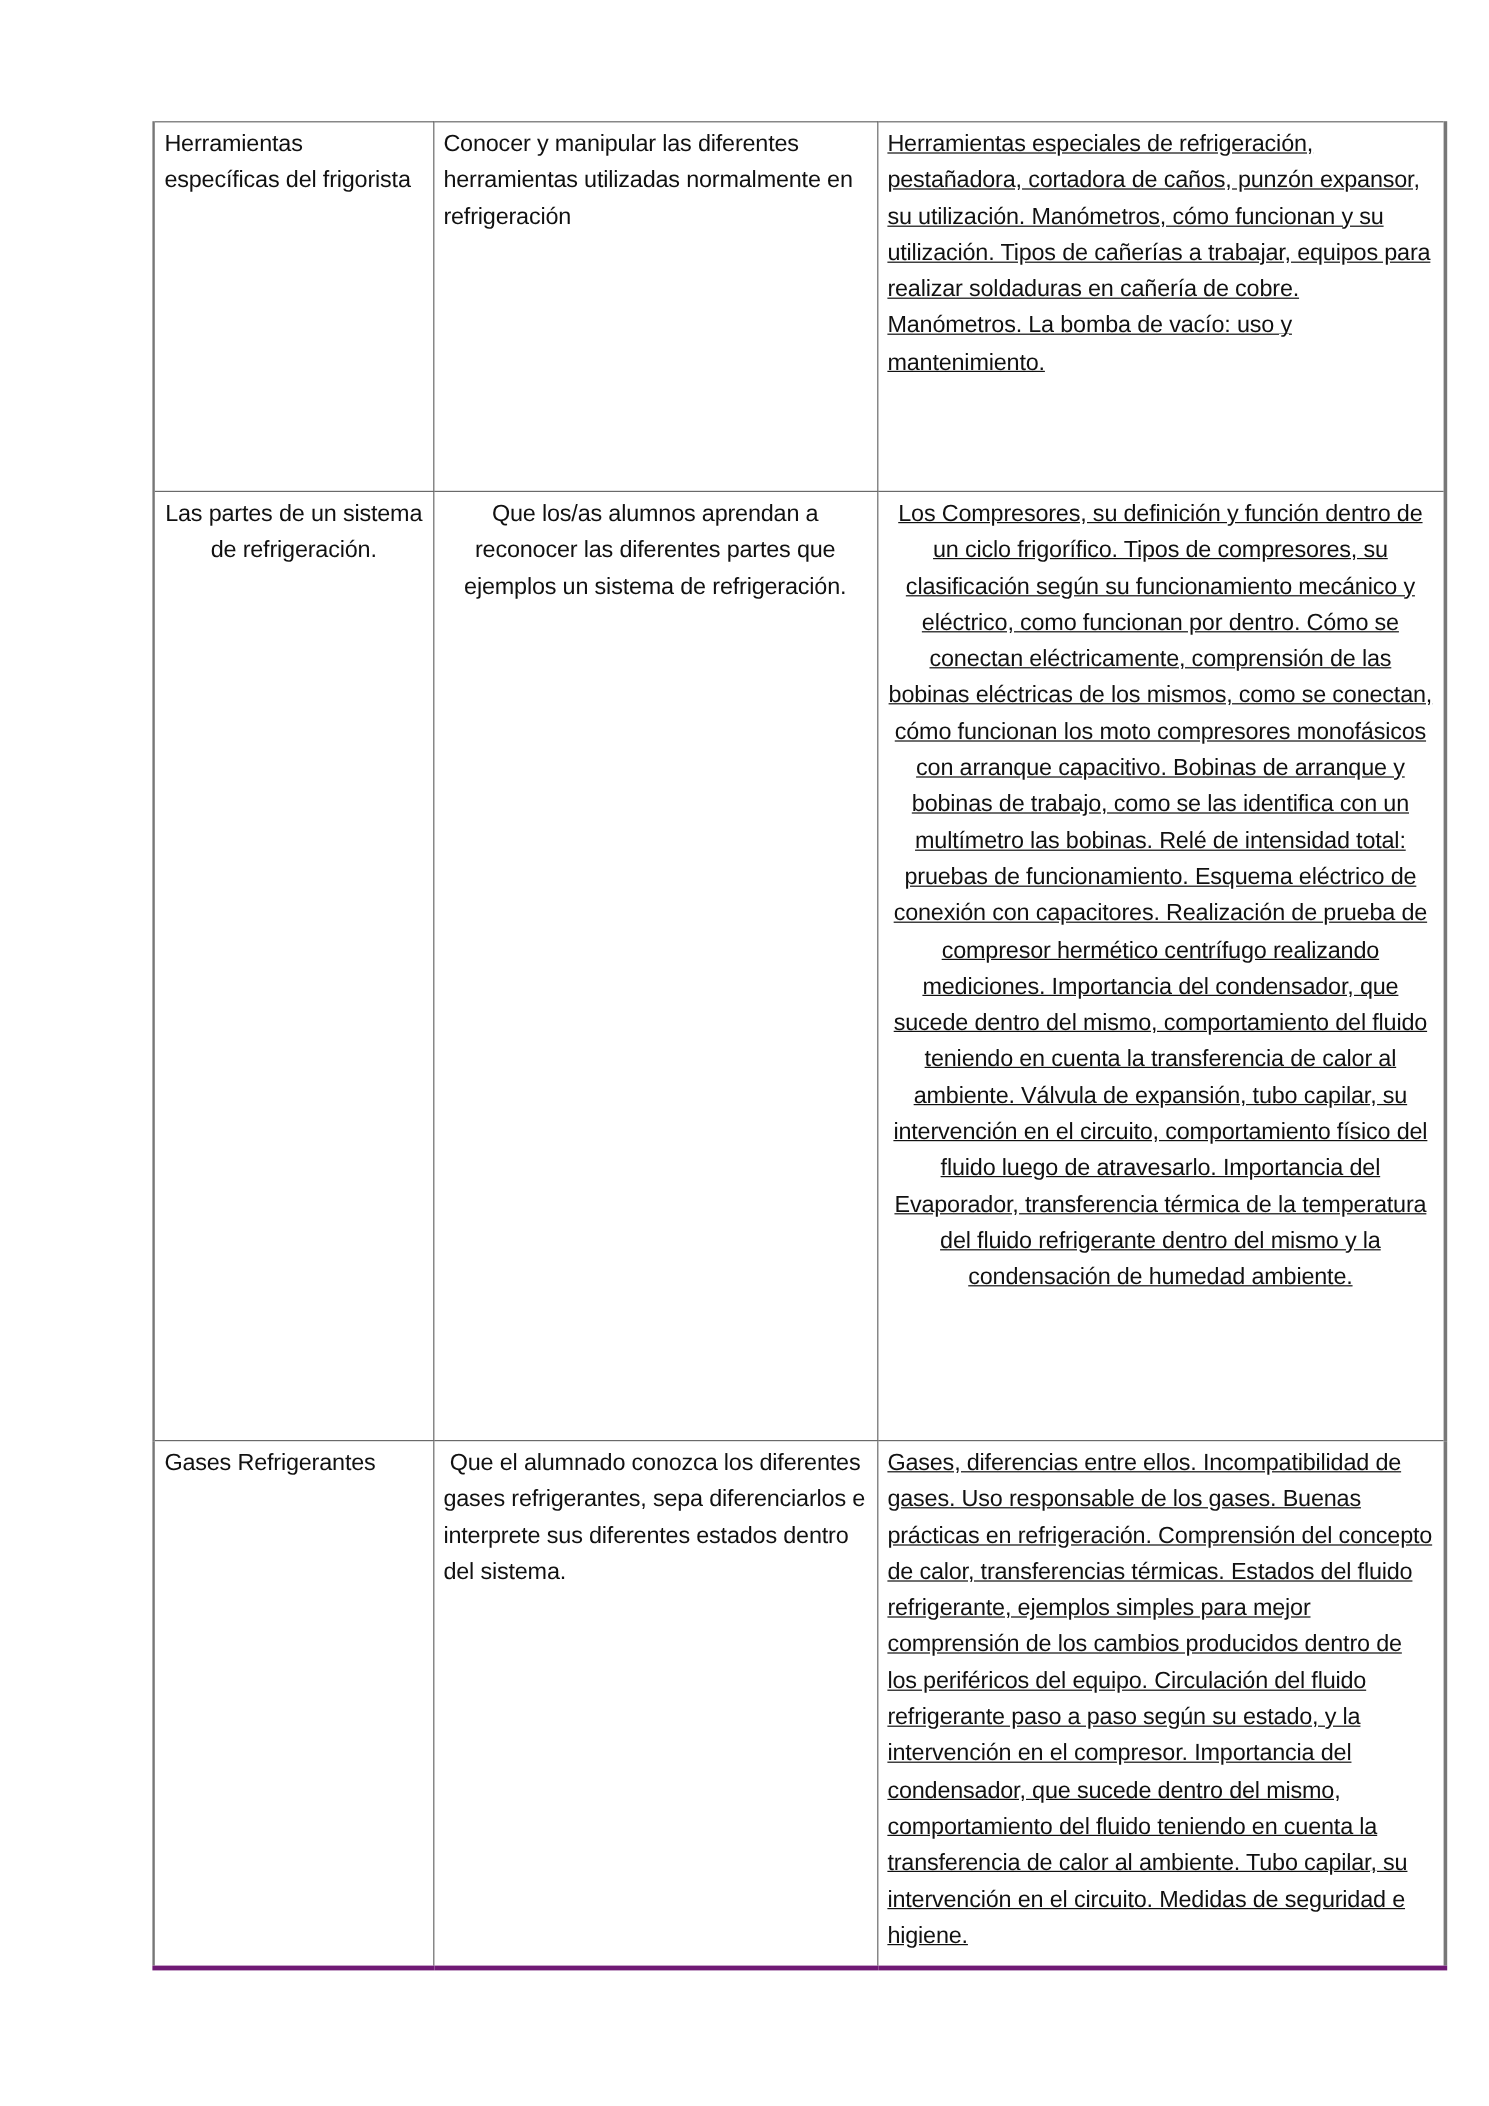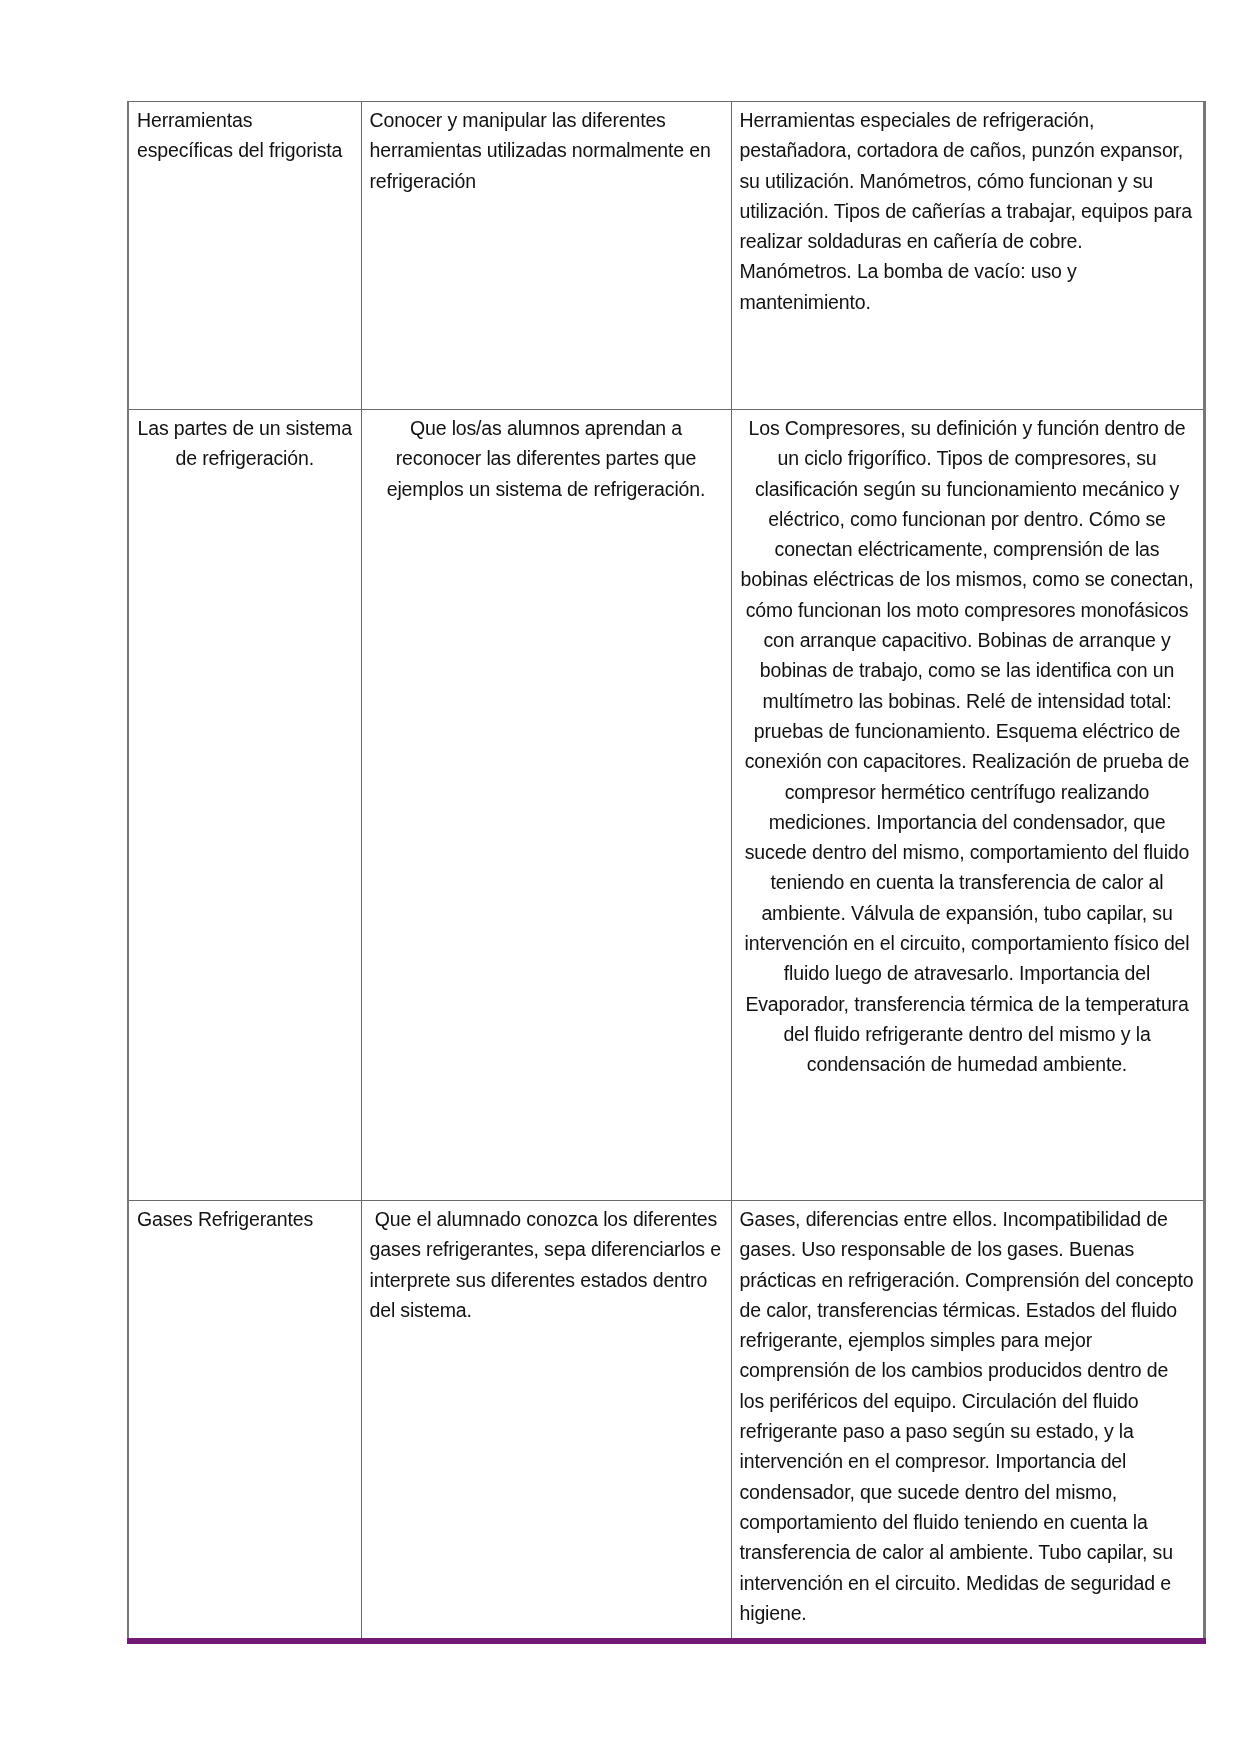--- a/index.html
+++ b/index.html
@@ -32,22 +32,22 @@
     }
     table.syllabus td {
       border: 1.5px solid #6a6a6a;
       vertical-align: top;
       padding: 3px 8px 6px 8px;
       font-size: 19.5px;
       line-height: 30.3px;
       letter-spacing: -0.15px;
     }
     table.syllabus td.c1 { border-left: 2px solid #777777; }
-    table.syllabus td.c3 { border-right: 3px solid #777777; }
-    table.syllabus tr.last td { border-bottom: 6px solid #701a75; }
+    table.syllabus td.c3 { border-right: 3px solid #777777; text-decoration: underline; }
+    table.syllabus tr.last td { border-bottom: 4px solid #701a75; }
     table.syllabus td.c2 { border-left: 1.5px solid #222222; margin-top: 48px; }
     col.w1 { width: 233px; }
     col.w2 { width: 370px; }
     col.w3 { width: 473px; }
     tr.r1 td { height: 298px; }
     tr.r2 td { height: 781px; text-align: center; }
     tr.r3 td { height: 428px; }
     .cell-text { display: block; }
   </style>
 </head>

